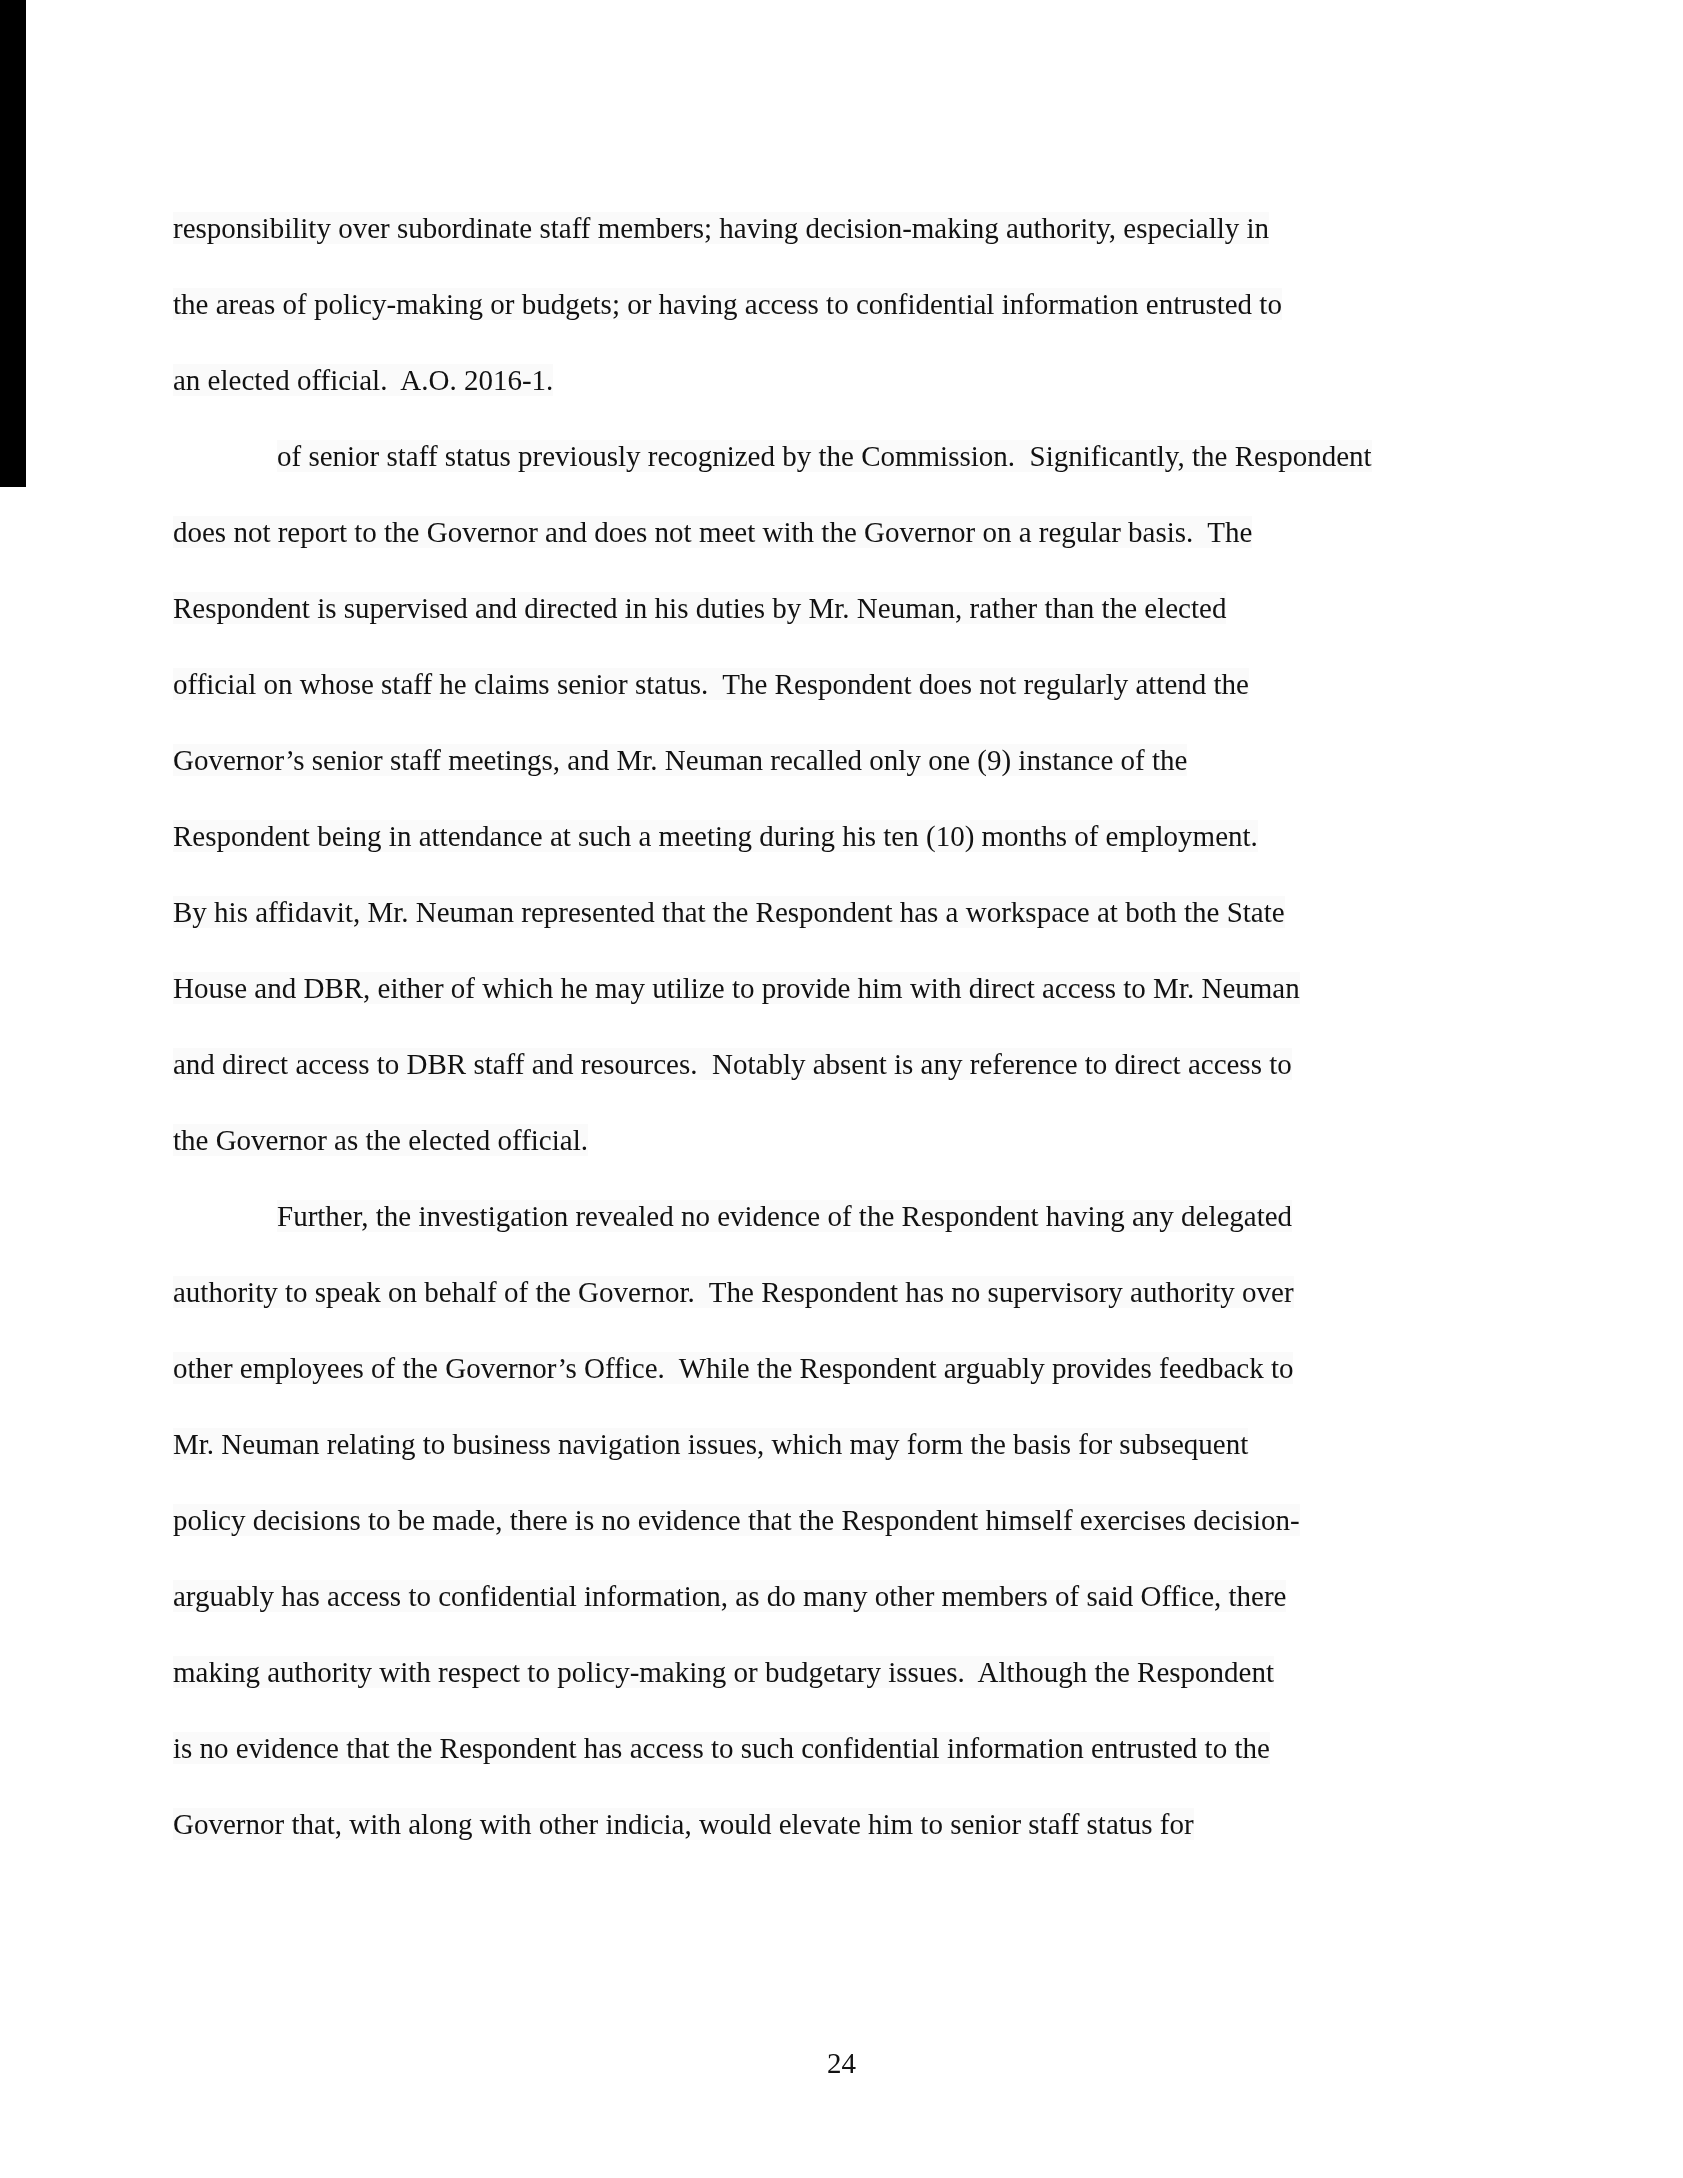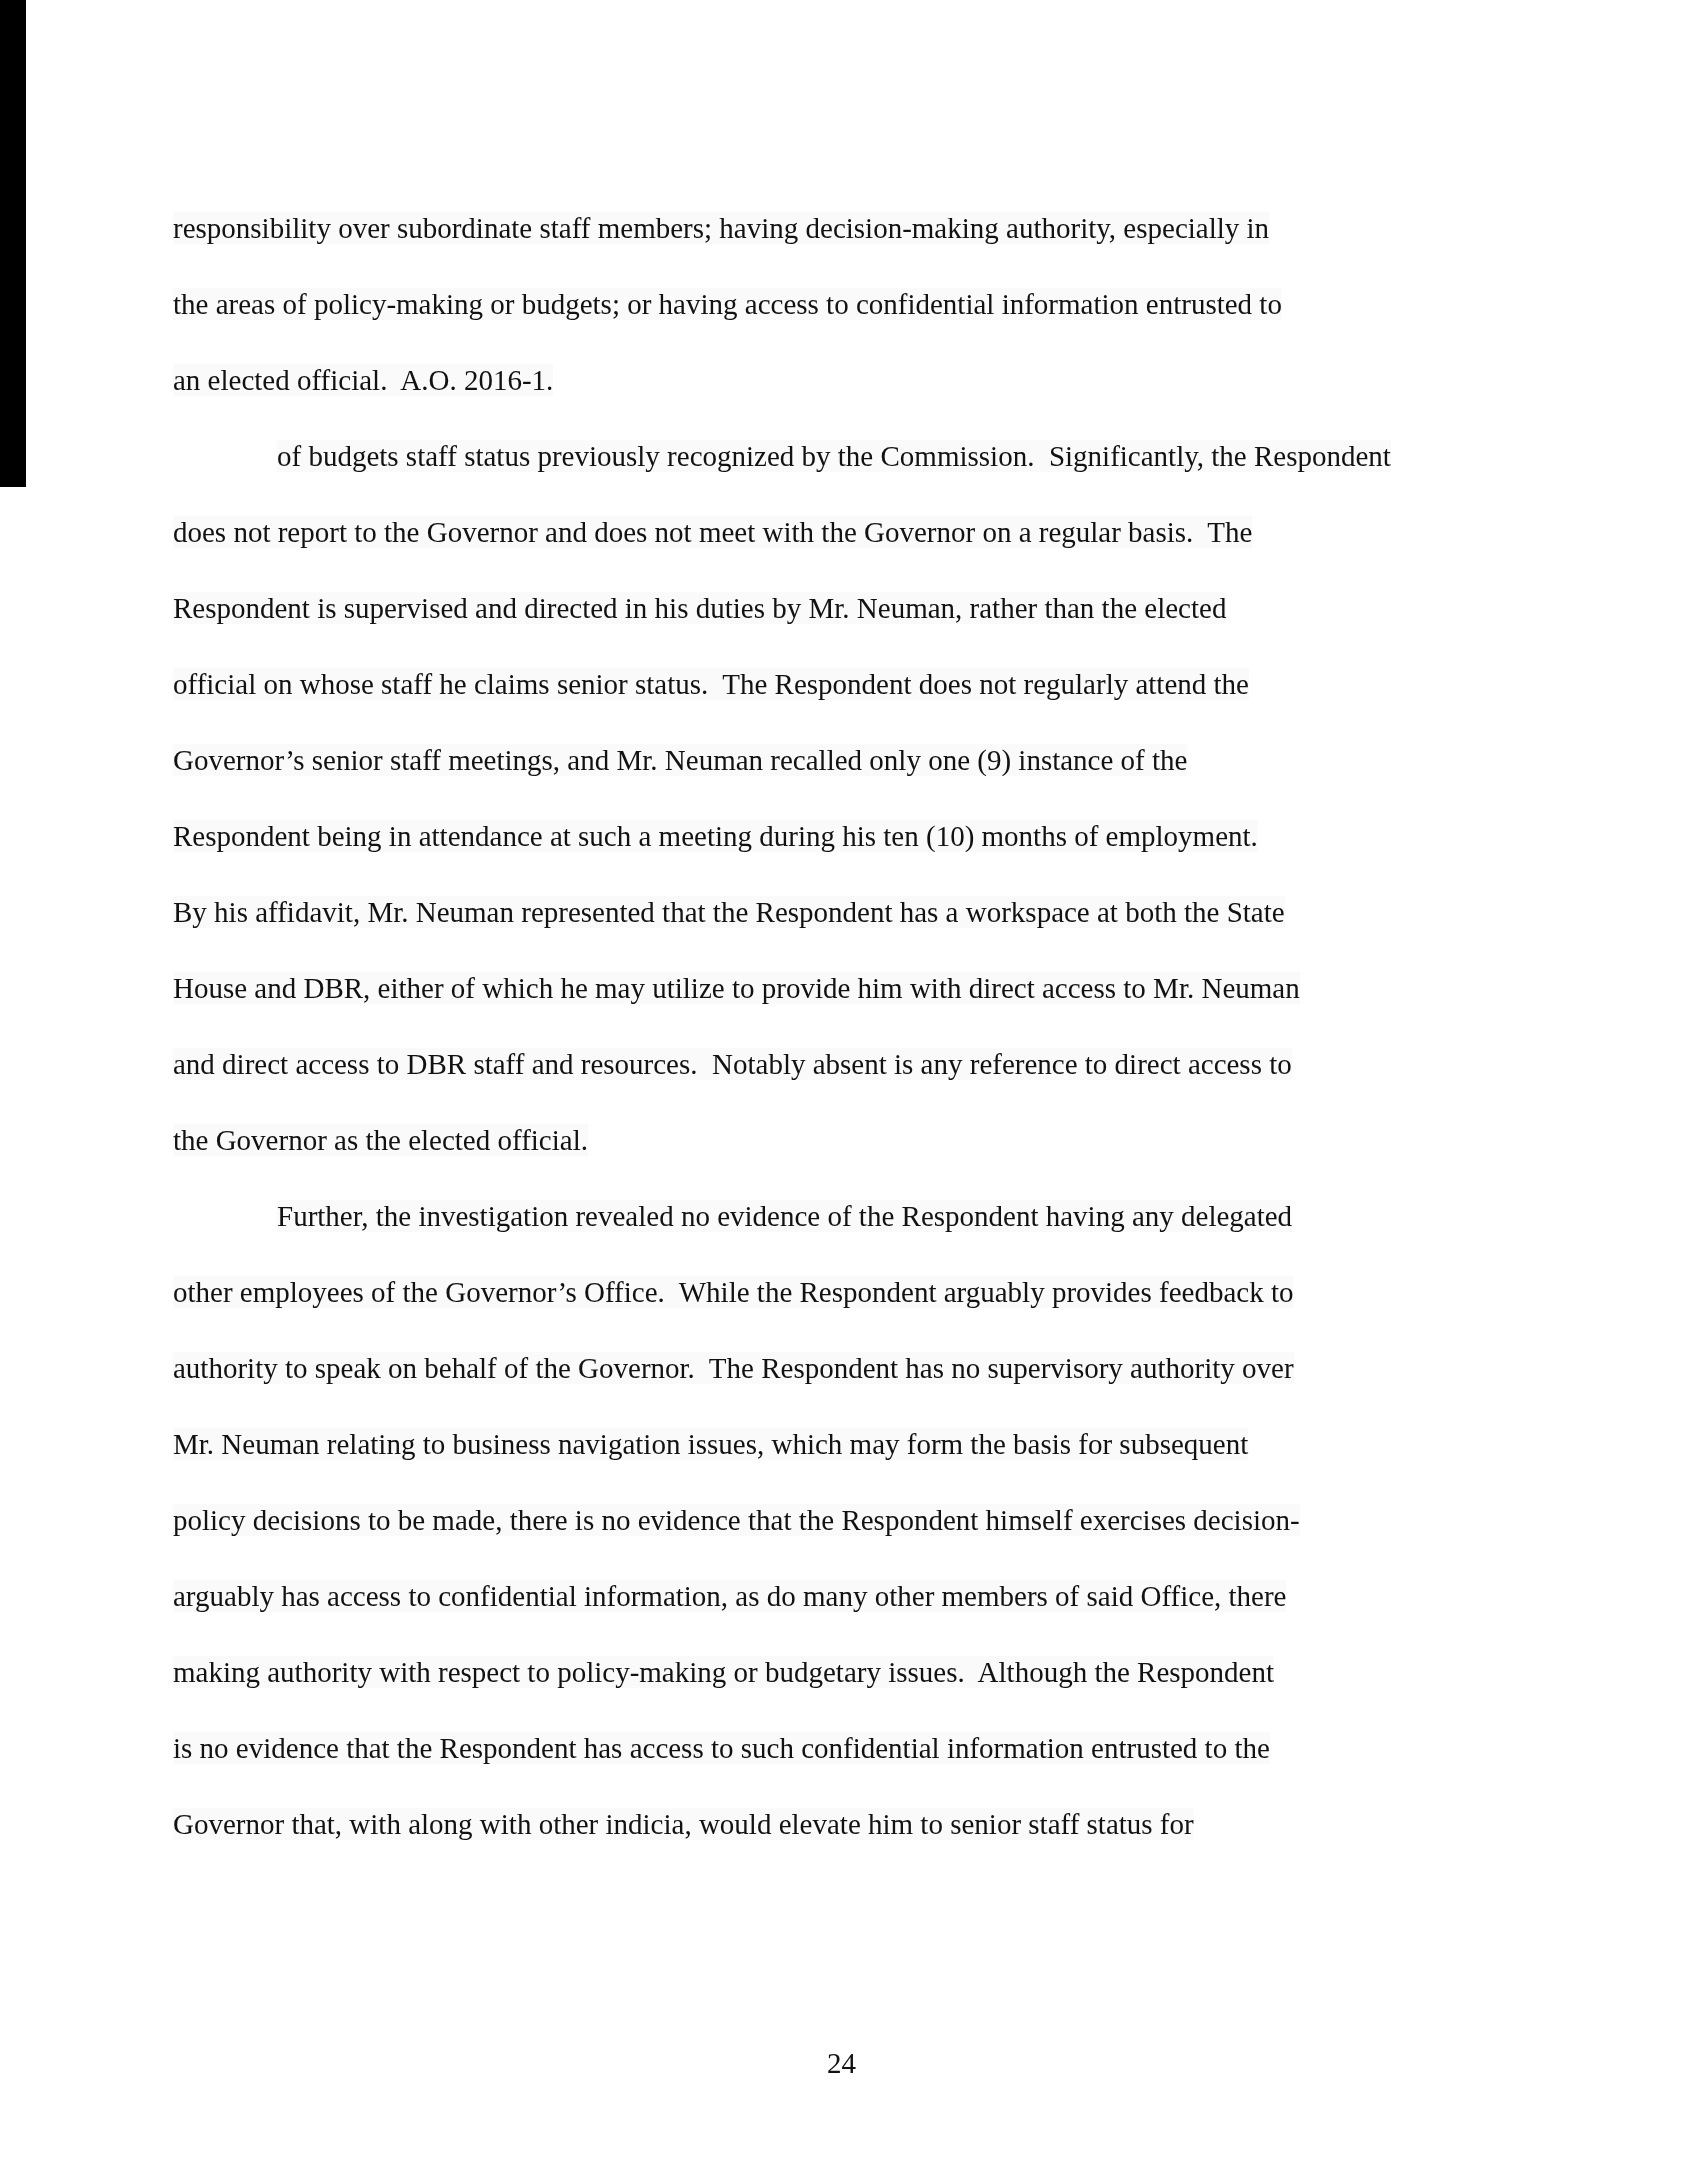--- a/index.html
+++ b/index.html
@@ -65,35 +65,35 @@
 
 <div class="page">
   <div class="scan-bar"></div>
   <div id="text-block">
       <div class="para">
         <div class="line"><span>responsibility over subordinate staff members; having decision-making authority, especially in</span></div>
         <div class="line"><span>the areas of policy-making or budgets; or having access to confidential information entrusted to</span></div>
         <div class="line"><span>an elected official.  A.O. 2016-1.</span></div>
       </div>
       <div class="para indent">
-        <div class="line"><span>of budgets staff status previously recognized by the Commission.  Significantly, the Respondent</span></div>
+        <div class="line"><span>of senior staff status previously recognized by the Commission.  Significantly, the Respondent</span></div>
         <div class="line"><span>does not report to the Governor and does not meet with the Governor on a regular basis.  The</span></div>
         <div class="line"><span>Respondent is supervised and directed in his duties by Mr. Neuman, rather than the elected</span></div>
         <div class="line"><span>official on whose staff he claims senior status.  The Respondent does not regularly attend the</span></div>
         <div class="line"><span>Governor’s senior staff meetings, and Mr. Neuman recalled only one (9) instance of the</span></div>
         <div class="line"><span>Respondent being in attendance at such a meeting during his ten (10) months of employment.</span></div>
         <div class="line"><span>By his affidavit, Mr. Neuman represented that the Respondent has a workspace at both the State</span></div>
         <div class="line"><span>House and DBR, either of which he may utilize to provide him with direct access to Mr. Neuman</span></div>
         <div class="line"><span>and direct access to DBR staff and resources.  Notably absent is any reference to direct access to</span></div>
         <div class="line"><span>the Governor as the elected official.</span></div>
       </div>
       <div class="para indent">
         <div class="line"><span>Further, the investigation revealed no evidence of the Respondent having any delegated</span></div>
+        <div class="line"><span>authority to speak on behalf of the Governor.  The Respondent has no supervisory authority over</span></div>
         <div class="line"><span>other employees of the Governor’s Office.  While the Respondent arguably provides feedback to</span></div>
-        <div class="line"><span>authority to speak on behalf of the Governor.  The Respondent has no supervisory authority over</span></div>
         <div class="line"><span>Mr. Neuman relating to business navigation issues, which may form the basis for subsequent</span></div>
         <div class="line"><span>policy decisions to be made, there is no evidence that the Respondent himself exercises decision-</span></div>
         <div class="line"><span>arguably has access to confidential information, as do many other members of said Office, there</span></div>
         <div class="line"><span>making authority with respect to policy-making or budgetary issues.  Although the Respondent</span></div>
         <div class="line"><span>is no evidence that the Respondent has access to such confidential information entrusted to the</span></div>
         <div class="line"><span>Governor that, with along with other indicia, would elevate him to senior staff status for</span></div>
       </div>
     </div>
   <div class="page-number">24</div>
 </div>

